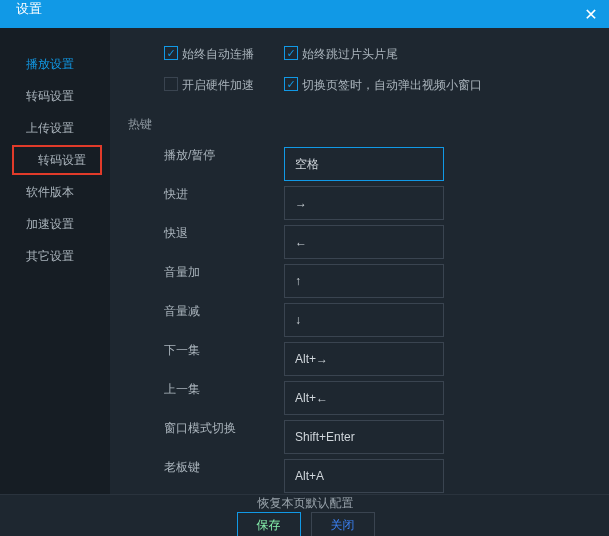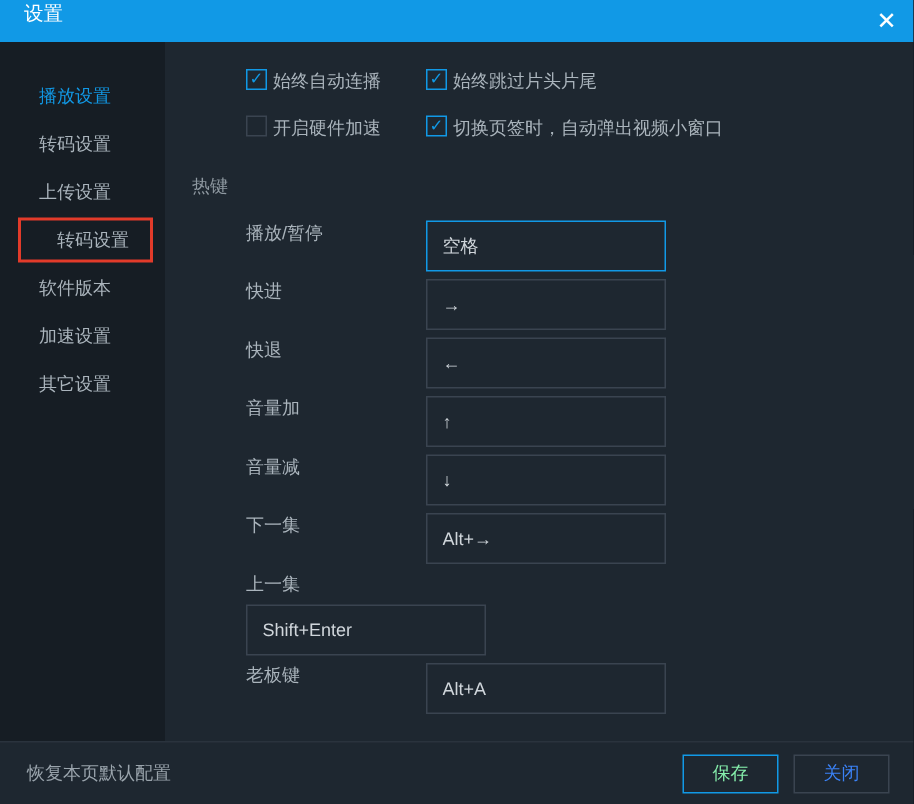--- a/index.html
+++ b/index.html
@@ -126,20 +126,21 @@
     border-color: #1199e6;
   }
   .footer {
     height: 42px;
     border-top: 1px solid #2a333d;
     background: #1e2730;
     display: flex;
     align-items: center;
     justify-content: space-between;
     padding: 0 16px 0 18px;
+    flex-direction: column;
   }
   .reset-link {
     color: #9aa4ac;
     cursor: pointer;
   }
   .actions {
     display: flex;
     gap: 10px;
   }
   .btn {
@@ -238,22 +239,24 @@
       <div class="hk-row">
         <span class="hk-label">音量减</span>
         <input class="hk-input" value="↓" style="">
       </div>
       <div class="hk-row">
         <span class="hk-label">下一集</span>
         <input class="hk-input" value="Alt+→" style="">
       </div>
       <div class="hk-row">
         <span class="hk-label">上一集</span>
-      </div>
-      <div class="hk-row">
+        <input class="hk-input" value="Alt+←" style="">
+      </div>
+      <div class="hk-row">
+        <span class="hk-label">窗口模式切换</span>
         <input class="hk-input" value="Shift+Enter" style="">
       </div>
       <div class="hk-row">
         <span class="hk-label">老板键</span>
         <input class="hk-input" value="Alt+A" style="">
       </div>
     </div>
   </div>
 </div>
 

